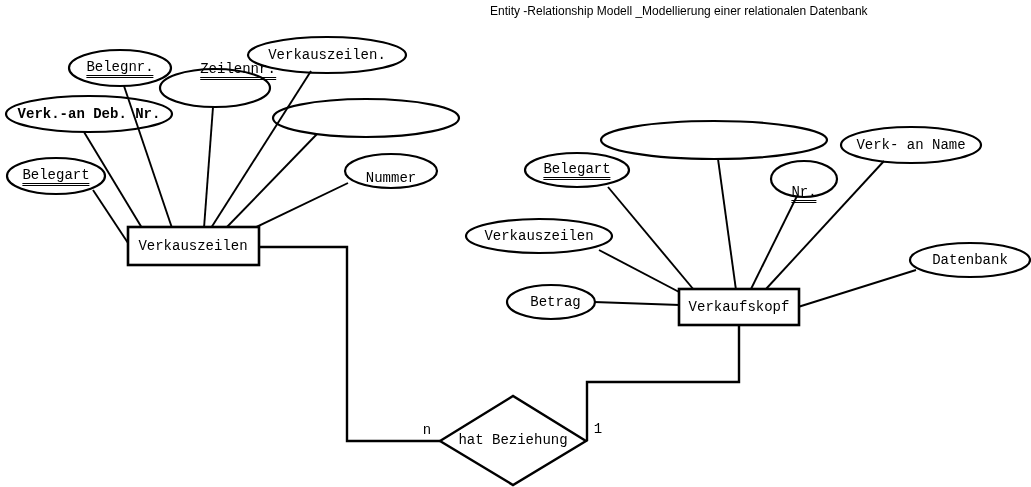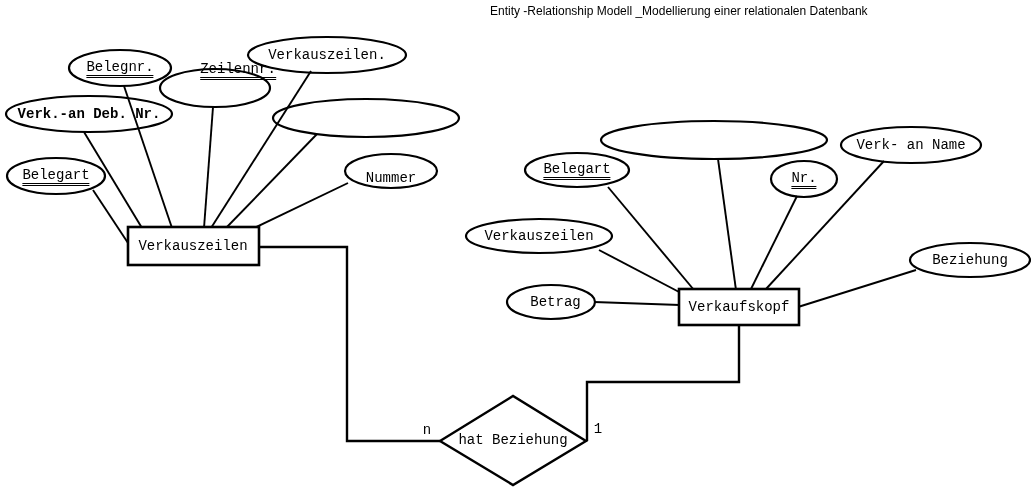--- a/index.html
+++ b/index.html
@@ -66,25 +66,25 @@
   <div class="title" style="left:490px;top:4px;">Entity -Relationship Modell _Modellierung einer relationalen Datenbank</div>
 
   <div class="lbl" style="left:120px;top:67px;"><span class="key">Belegnr.</span></div>
   <div class="lbl" style="left:215px;top:69px;margin-left:23px;"><span class="key">Zeilennr.</span></div>
   <div class="lbl" style="left:89px;top:114px;font-weight:bold;">Verk.-an Deb. Nr.</div>
   <div class="lbl" style="left:56px;top:175px;"><span class="key">Belegart</span></div>
   <div class="lbl" style="left:327px;top:55px;">Verkauszeilen.</div>
   <div class="lbl" style="left:391px;top:171px;margin-top:7px;">Nummer</div>
 
   <div class="lbl" style="left:577px;top:169px;"><span class="key">Belegart</span></div>
-  <div class="lbl" style="left:804px;top:178px;"><span class="key">Nr.</span></div>
+  <div class="lbl" style="left:804px;top:192px;"><span class="key">Nr.</span></div>
   <div class="lbl" style="left:911px;top:145px;">Verk- an Name</div>
   <div class="lbl" style="left:539px;top:236px;">Verkauszeilen</div>
   <div class="lbl" style="left:551px;top:302px;padding-left:9px;">Betrag</div>
-  <div class="lbl" style="left:970px;top:260px;">Beziehung</div>
+  <div class="lbl" style="left:970px;top:260px;">Datenbank</div>
 
   <div class="lbl" style="left:193px;top:246px;">Verkauszeilen</div>
   <div class="lbl" style="left:739px;top:307px;text-align:center;">Verkaufskopf</div>
 
   <div class="lbl" style="left:513px;top:440px;">hat Beziehung</div>
   <div class="lbl card" style="left:427px;top:430px;">n</div>
   <div class="lbl card" style="left:598px;top:429px;">1</div>
 
 </div>
 

